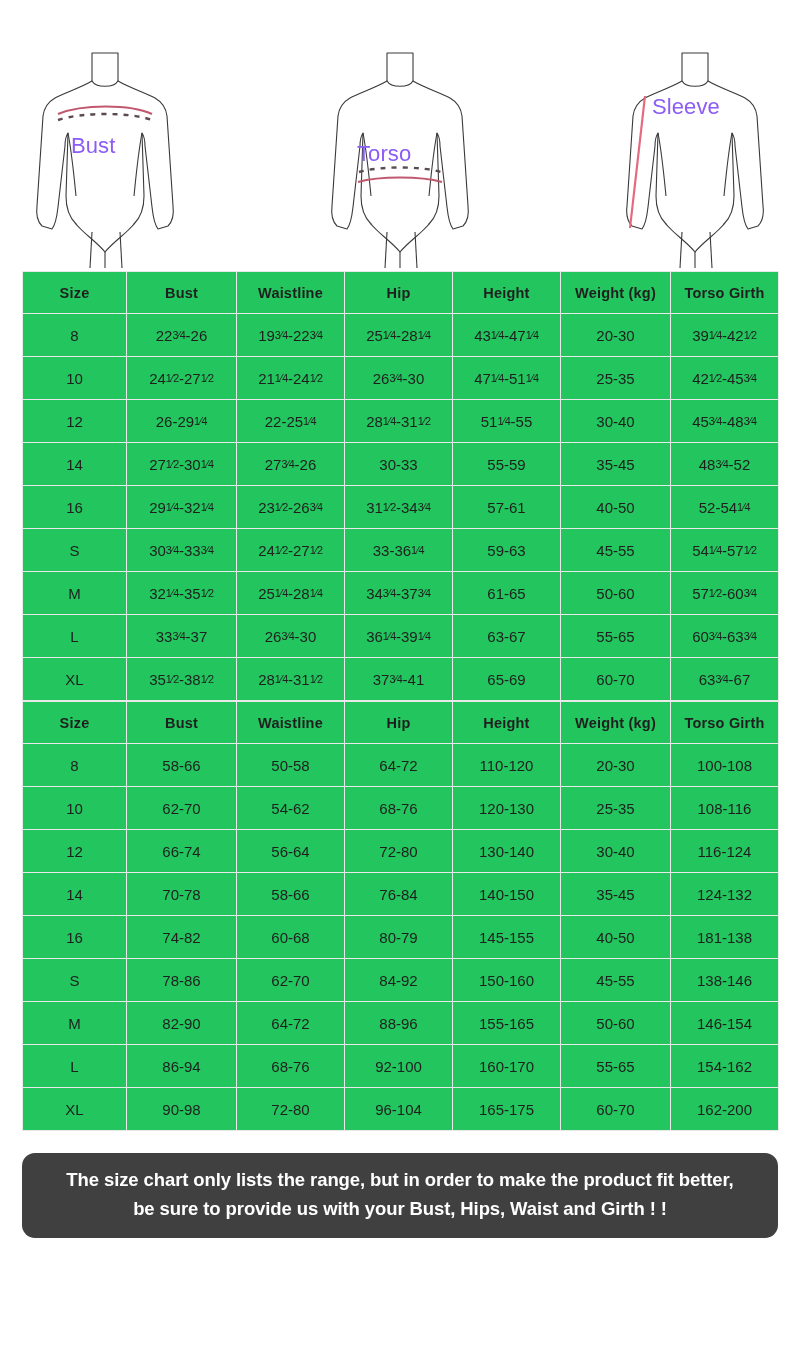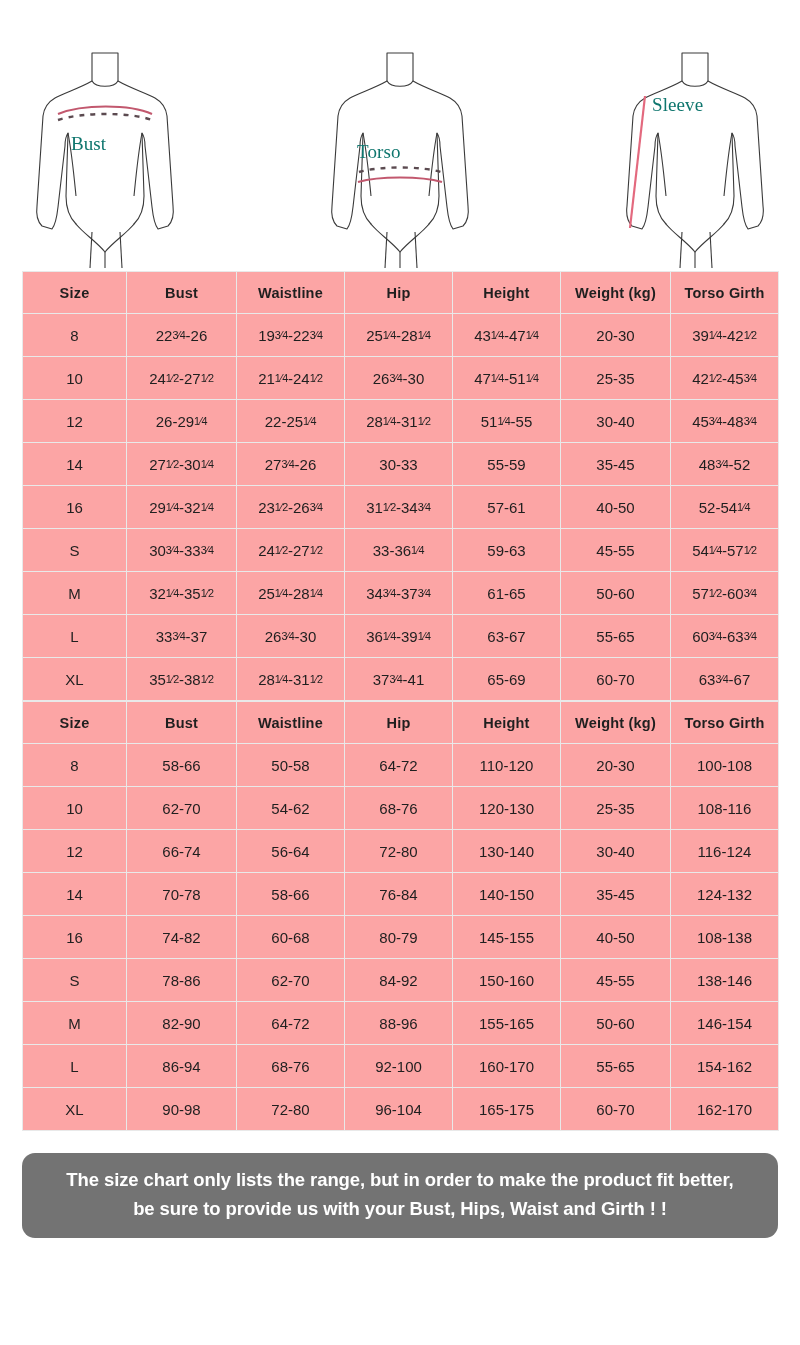--- a/index.html
+++ b/index.html
@@ -31,23 +31,23 @@
     box-sizing: border-box;
   }
   .figure {
     position: relative;
     width: 150px;
     height: 235px;
   }
   .figure svg { display: block; width: 150px; height: 235px; }
   .fig-label {
     position: absolute;
-    font-family: Liberation Serif, serif;
-    font-size: 19px;
-    color: #0f766e;
+    font-family: Liberation Sans, sans-serif;
+    font-size: 22px;
+    color: #8b5cf6;
     white-space: nowrap;
     letter-spacing: 0.1px;
   }
   .lbl-bust  { left: 41px; top: 97px; }
   .lbl-waist { left: 32px; top: 105px; }
   .lbl-hips  { left: 42px; top: 145px; }
   .lbl-sleeve{ left: 32px; top: 58px; }
   .lbl-girth { left: 60px; top: 56px; }
 
   
@@ -82,21 +82,21 @@
 
   
   .table-wrap {
     padding: 0 22px;
     box-sizing: border-box;
   }
   table.size-table {
     width: 756px;
     border-collapse: collapse;
     table-layout: fixed;
-    background: #fca5a5;
+    background: #22c55e;
   }
   table.size-table th,
   table.size-table td {
     border: 1px solid #e9e9e9;
     text-align: center;
     vertical-align: middle;
     font-family: "Liberation Sans", sans-serif;
     color: #1f1f1f;
   }
   table.size-table th {
@@ -131,21 +131,21 @@
 
   
   .banner-wrap {
     padding: 0 22px;
     box-sizing: border-box;
     margin-top: 22px;
   }
   .banner {
     width: 756px;
     box-sizing: border-box;
-    background: #737373;
+    background: #404040;
     border-radius: 13px;
     padding: 13px 34px 15px 34px;
     text-align: center;
     color: #ffffff;
     font-size: 18.5px;
     font-weight: bold;
     line-height: 1.55;
     letter-spacing: -0.1px;
   }
 </style>
@@ -427,21 +427,21 @@
             <td>35-45</td>
             <td>124-132</td>
           </tr>
           <tr>
             <td class="size-cell">16</td>
             <td>74-82</td>
             <td>60-68</td>
             <td>80-79</td>
             <td>145-155</td>
             <td>40-50</td>
-            <td>108-138</td>
+            <td>181-138</td>
           </tr>
           <tr>
             <td class="size-cell">S</td>
             <td>78-86</td>
             <td>62-70</td>
             <td>84-92</td>
             <td>150-160</td>
             <td>45-55</td>
             <td>138-146</td>
           </tr>
@@ -463,21 +463,21 @@
             <td>55-65</td>
             <td>154-162</td>
           </tr>
           <tr>
             <td class="size-cell">XL</td>
             <td>90-98</td>
             <td>72-80</td>
             <td>96-104</td>
             <td>165-175</td>
             <td>60-70</td>
-            <td>162-170</td>
+            <td>162-200</td>
           </tr>
         </tbody>
     </table>
   </div>
 
   <div class="banner-wrap">
     <div class="banner">The size chart only lists the range, but in order to make the product fit better, be sure to provide us with your Bust, Hips, Waist and Girth ! !</div>
   </div>
 
 </div>

